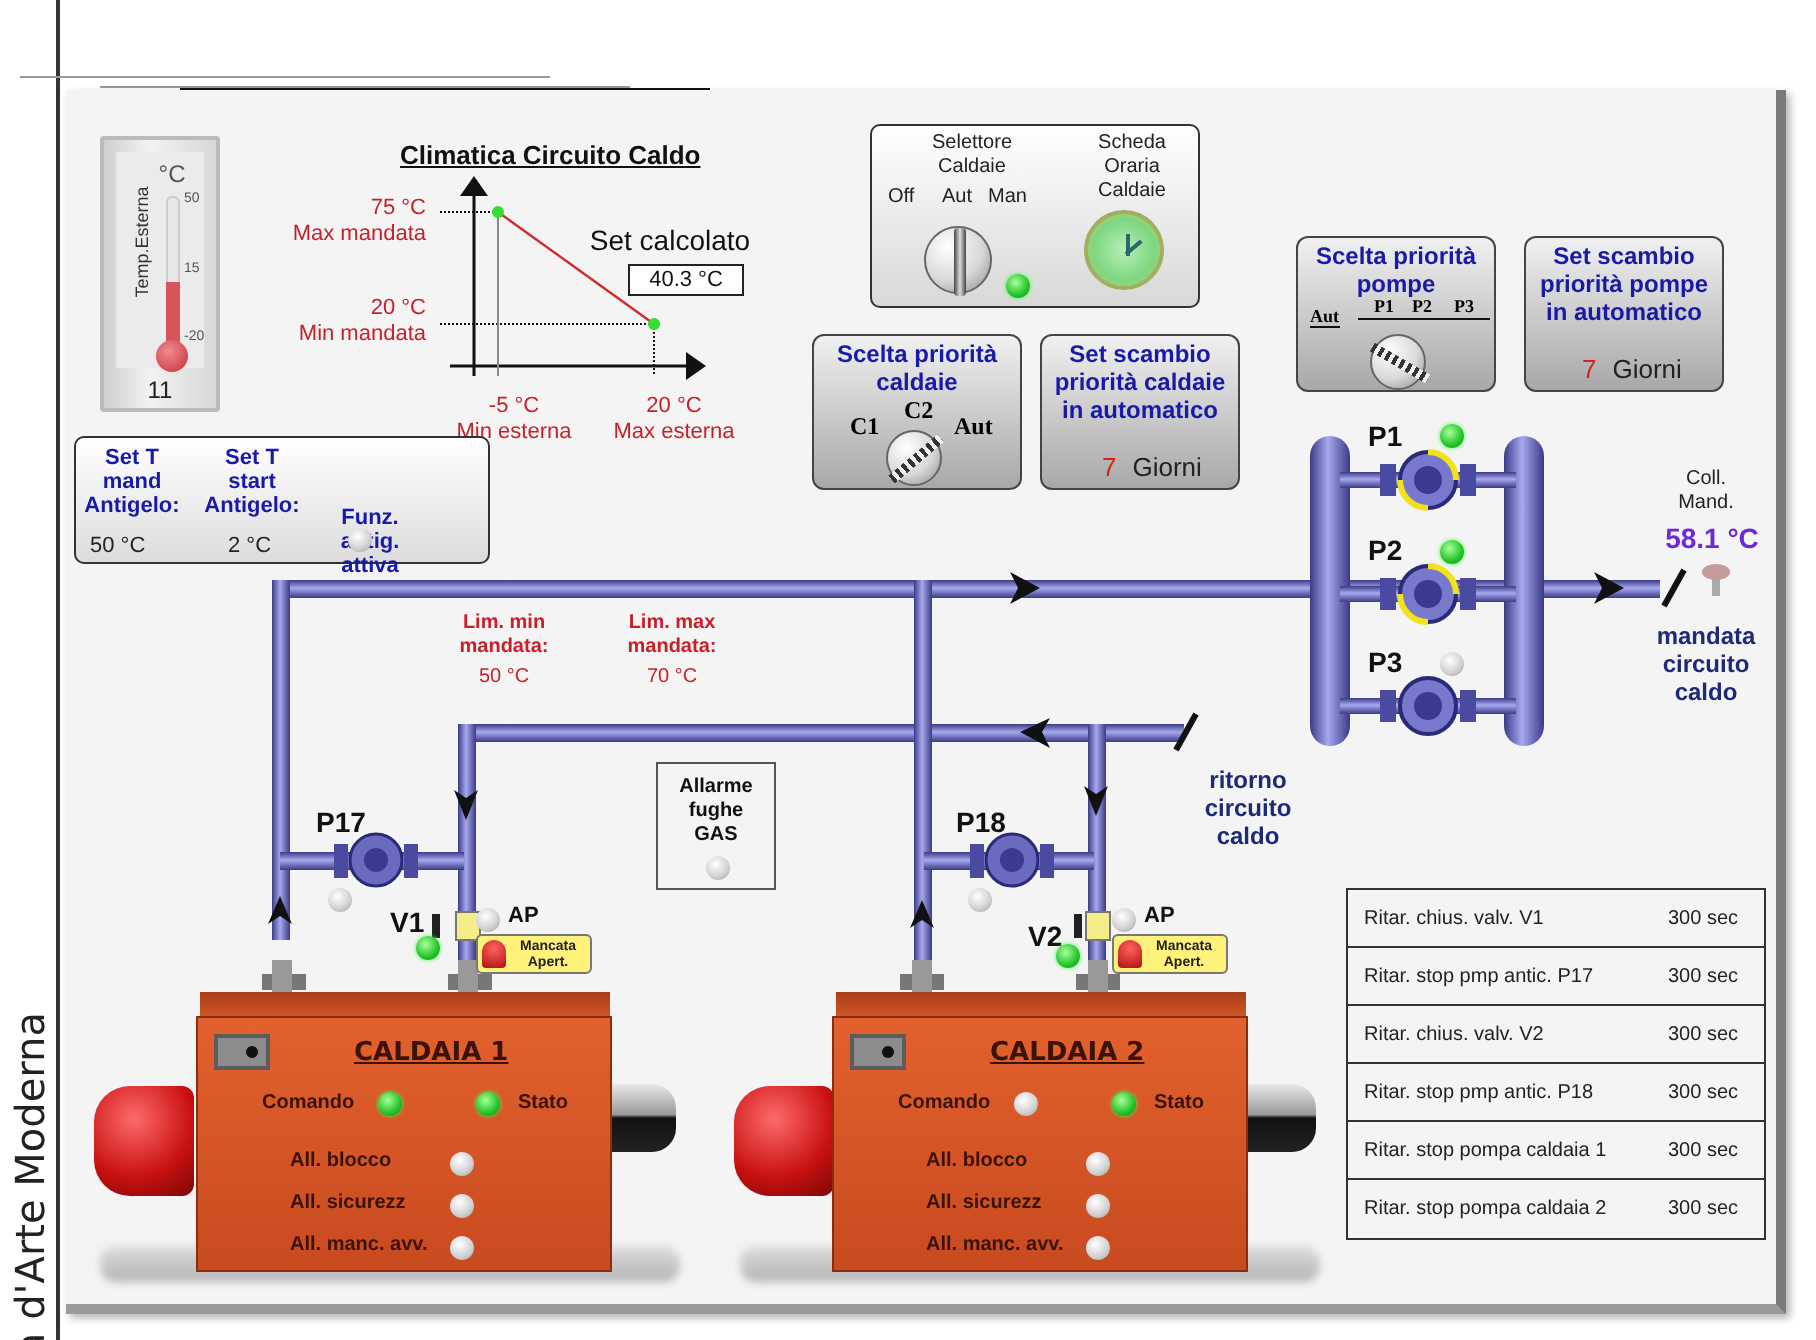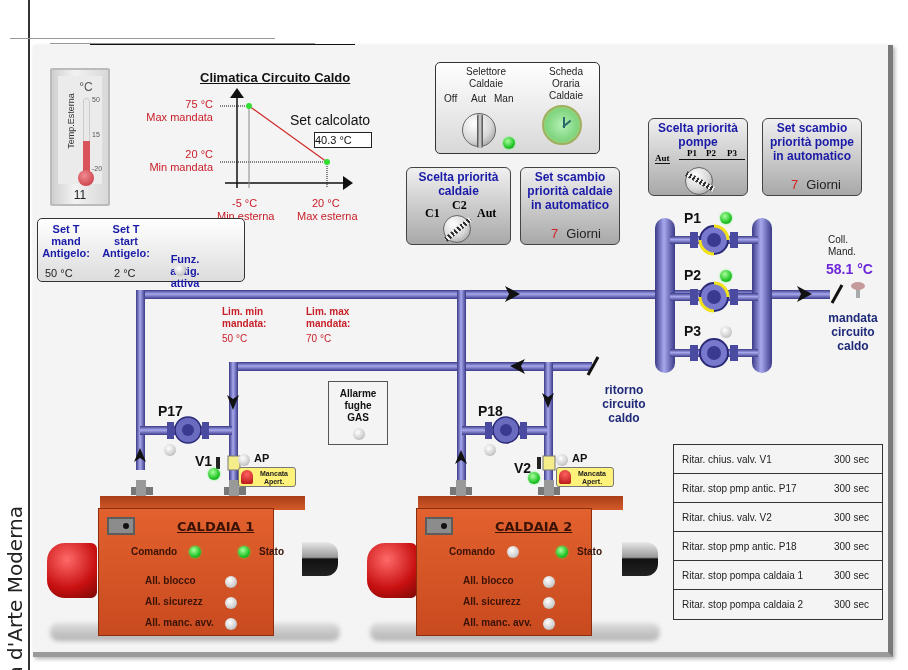--- a/index.html
+++ b/index.html
@@ -11,21 +11,21 @@
   .side-text span { display: inline-block; padding-left: 10px; }
 
   .title { position: absolute; left: 40px; top: 2px; width: 820px; text-align: center; font-family: "DejaVu Sans", sans-serif; font-weight: bold; font-size: 23px; color: #111; letter-spacing: 0.2px; }
   .title-line1 { position: absolute; left: 10px; top: 38px; width: 265px; height: 1px; background: #999; }
   .title-line2 { position: absolute; left: 50px; top: 43px; width: 265px; height: 1px; background: #999; }
   .title-line3 { position: absolute; left: 90px; top: 44px; width: 265px; height: 2px; background: #111; }
 
   .panel { position: absolute; left: 33px; top: 45px; width: 860px; height: 612px; background: #f4f4f4; border-right: 5px solid #7a7a7a; border-bottom: 5px solid #9a9a9a; box-shadow: 2px 2px 4px rgba(0,0,0,0.3); }
 
   .abs { position: absolute; }
-  .lbl { position: absolute; text-align: left; white-space: nowrap; }
+  .lbl { position: absolute; text-align: center; white-space: nowrap; }
   .red { color: #c8202a; }
 
   .menu-btn { position: absolute; left: 783px; top: 48px; width: 100px; height: 30px; cursor: pointer; }
   .menu-btn span { position: absolute; left: 52px; top: 4px; font-weight: bold; font-size: 14px; color: #111; font-family: "DejaVu Sans", sans-serif; }
 
   
   .thermo { position: absolute; left: 50px; top: 68px; width: 60px; height: 138px; background: linear-gradient(90deg,#cfcfcf,#f2f2f2 40%,#d8d8d8); border: 2px solid #bbb; border-radius: 2px; }
   .thermo-inner { position: absolute; left: 6px; top: 6px; width: 44px; height: 108px; background: #ebebeb; }
   .thermo-unit { position: absolute; left: 0; top: 4px; width: 56px; text-align: center; font-size: 12px; color: #555; }
   .thermo-tube { position: absolute; left: 25px; top: 22px; width: 7px; height: 80px; background: #e8e8e8; border: 1px solid #ccc; border-radius: 3px; }
@@ -60,21 +60,21 @@
   .knob { position: absolute; border-radius: 50%; background: radial-gradient(circle at 35% 30%, #ffffff, #d8d8d8 55%, #8a8a8a); border: 1px solid #666; }
 
   
   .rtable { position: absolute; left: 673px; top: 444px; width: 210px; border: 1px solid #333; background: #f4f4f4; }
   .rrow { position: relative; height: 29px; border-bottom: 1px solid #333; font-size: 10px; color: #222; }
   .rrow:last-child { border-bottom: none; }
   .rrow .n { position: absolute; left: 8px; top: 9px; }
   .rrow .s { position: absolute; left: 160px; top: 9px; }
 
   
-  .boiler { position: absolute; width: 176px; height: 128px; background: linear-gradient(#e2612e, #c84a1f); border: 1px solid #8a2e0e; }
+  .boiler { position: absolute; width: 208px; height: 128px; background: linear-gradient(#e2612e, #c84a1f); border: 1px solid #8a2e0e; }
   .boiler-top { position: absolute; height: 14px; background: linear-gradient(#a83e18,#d45a28); }
   .boiler .ttl { position: absolute; left: 78px; top: 10px; font-size: 13px; font-weight: bold; color: #3a1206; text-decoration: underline; font-family: "DejaVu Sans", sans-serif; }
   .boiler .sw { position: absolute; left: 8px; top: 8px; width: 28px; height: 18px; background: #8c8c8c; border: 2px solid #5c5c5c; }
   .boiler .sw::after { content: ""; position: absolute; right: 4px; top: 4px; width: 6px; height: 6px; border-radius: 50%; background: #111; }
   .boiler .t { position: absolute; font-size: 10px; font-weight: bold; color: #3a1206; }
   .burner { position: absolute; width: 50px; height: 55px; background: radial-gradient(circle at 40% 30%, #ff6a6a, #c81010 60%, #7a0808); border-radius: 18px 6px 6px 18px; }
   .flue { position: absolute; width: 36px; height: 34px; background: linear-gradient(#e8e8e8, #9a9a9a 45%, #111 50%, #222); border-radius: 0 12px 12px 0; }
   .shadow { position: absolute; height: 18px; background: linear-gradient(#cfcfcf,#888); border-radius: 8px; opacity: 0.6; filter: blur(2px); }
 
   .alarm-gas { position: absolute; left: 328px; top: 381px; width: 60px; height: 64px; border: 1px solid #555; background: #f4f4f4; }

